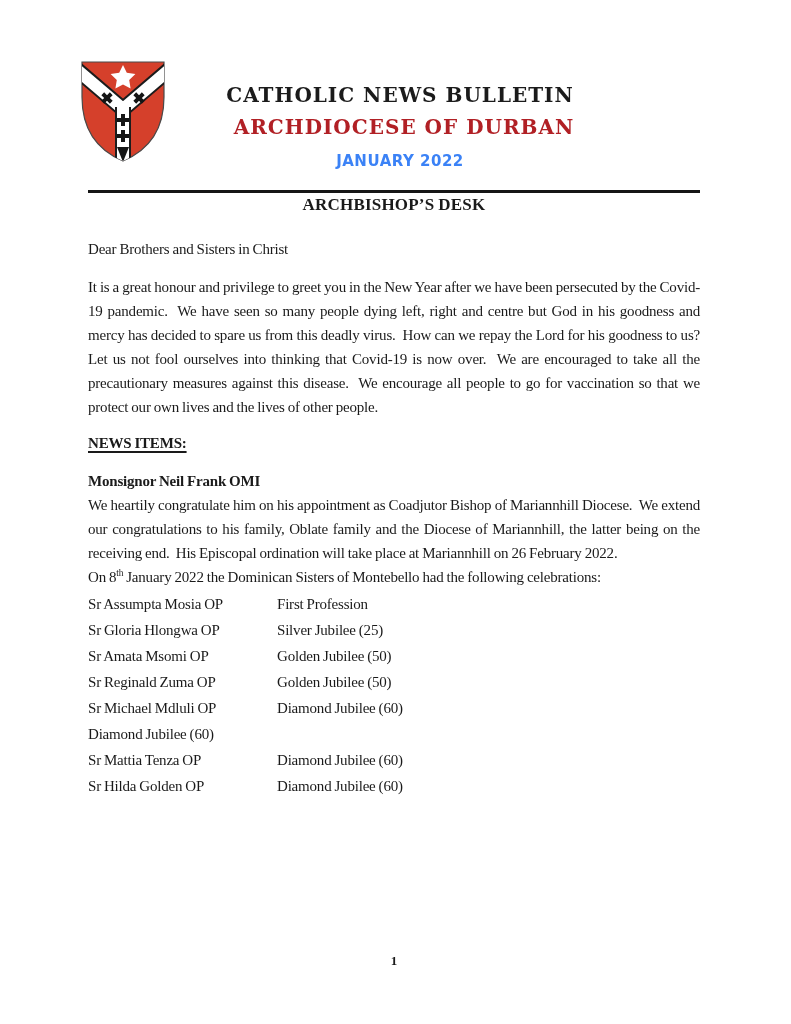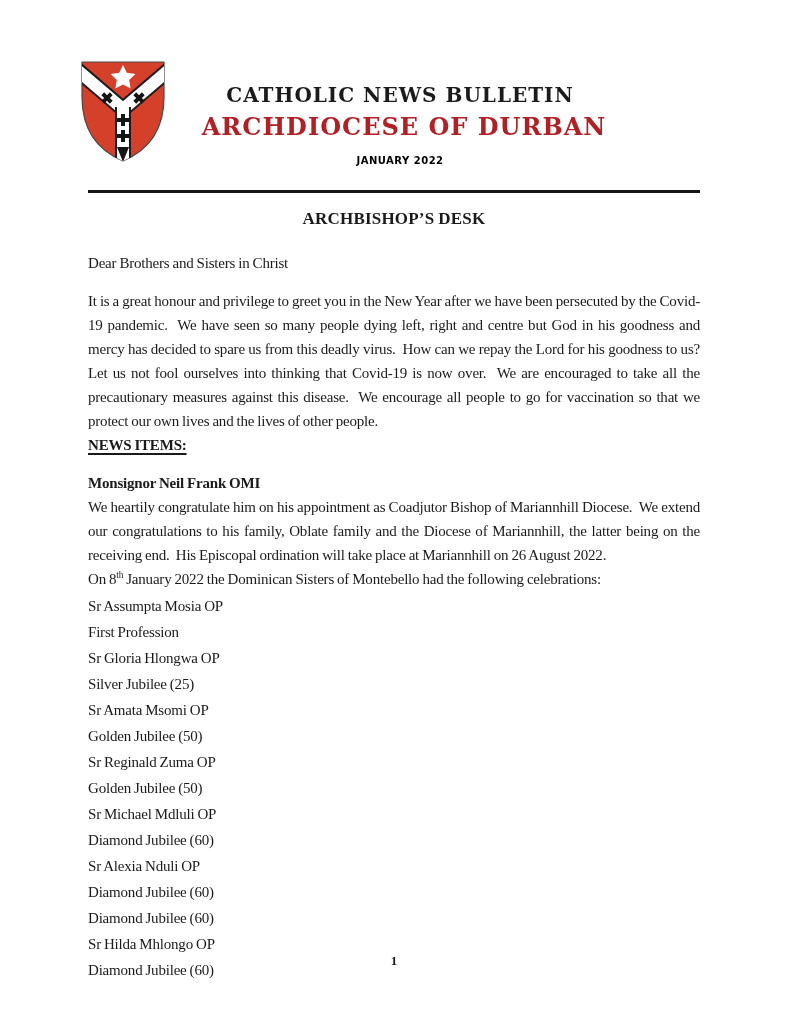--- a/index.html
+++ b/index.html
@@ -12,50 +12,50 @@
 
   
   .masthead { position:relative; height:190px; }
   .crest { position:absolute; left:76px; top:57px; width:94px; height:109px; }
   .crest svg { display:block; width:100%; height:100%; }
   .masthead-text {
     position:absolute; left:0; right:0; top:84px; text-align:center;
     font-family:"DejaVu Serif", serif; font-weight:bold;padding-left:9px;
   }
   .mast-title   { font-size:20px; letter-spacing:1px; color:#1b1b1b; line-height:22px; }
-  .mast-subtitle{ font-size:24px; letter-spacing:1px; color:#b12025; line-height:22px; margin-top:10px;margin-left:8px; }
-  .mast-date    { font-family:"DejaVu Sans", sans-serif; font-size:10px; letter-spacing:.5px;
-                  color:#000000; line-height:18px; margin-top:14px; }
+  .mast-subtitle{ font-size:20px; letter-spacing:1px; color:#b12025; line-height:22px; margin-top:10px;margin-left:8px; }
+  .mast-date    { font-family:"DejaVu Sans", sans-serif; font-size:15px; letter-spacing:.5px;
+                  color:#3b82f6; line-height:18px; margin-top:14px; }
 
   .rule { margin:0 91px 0 88px; height:0; border:0; border-top:3px solid #161616; }
 
   
   .content { margin:0 91px 0 88px; font-size:15px; letter-spacing:-0.2px; word-spacing:-0.5px; }
 
   .desk-heading {
-    padding-top:14px; text-align:center;
+    text-align:center;
     font-size:17px; font-weight:bold; letter-spacing:.2px; line-height:24px;
   }
   .salutation { margin-top:20px; line-height:24px; }
 
   .para { line-height:24px; white-space:pre-wrap; }
   .justify { text-align:justify; }
   .para.lead { margin-top:14px; }
 
   .news-heading {
-    font-size:15px; font-weight:bold; line-height:24px;
+    margin-top:12px; font-size:15px; font-weight:bold; line-height:24px;
     text-decoration:underline; text-underline-offset:3px; text-decoration-thickness:1.5px;
   }
 
   .item-heading { margin-top:14px; font-size:15px; font-weight:bold; line-height:24px; }
 
   sup { font-size:.62em; vertical-align:super; line-height:0; }
 
   .celebrations { margin-top:2px; }
-  .celebration-row { display:flex; line-height:26px;flex-direction:column; }
+  .celebration-row { display:flex; line-height:26px; }
   .cel-name { flex:none; width:189px; }
   .cel-type { flex:1; }
 
   
   .page-footer {
     position:absolute; top:951px; left:88px; right:91px; text-align:center;
   }
   .page-number { font-size:13px; font-weight:bold; font-family:"Liberation Serif", serif; }
 </style>
 </head>
@@ -107,21 +107,21 @@
     <h1 class="desk-heading">ARCHBISHOP’S DESK</h1>
 
     <p class="salutation">Dear Brothers and Sisters in Christ</p>
 
     <p class="para justify lead">It is a great honour and privilege to greet you in the New Year after we have been persecuted by the Covid-19 pandemic.  We have seen so many people dying left, right and centre but God in his goodness and mercy has decided to spare us from this deadly virus.  How can we repay the Lord for his goodness to us?  Let us not fool ourselves into thinking that Covid-19 is now over.  We are encouraged to take all the precautionary measures against this disease.  We encourage all people to go for vaccination so that we protect our own lives and the lives of other people.</p>
 
     <h2 class="news-heading">NEWS ITEMS:</h2>
 
     <section>
       <h3 class="item-heading">Monsignor Neil Frank OMI</h3>
-      <p class="para justify">We heartily congratulate him on his appointment as Coadjutor Bishop of Mariannhill Diocese.  We extend our congratulations to his family, Oblate family and the Diocese of Mariannhill, the latter being on the receiving end.  His Episcopal ordination will take place at Mariannhill on 26 August 2022.</p>
+      <p class="para justify">We heartily congratulate him on his appointment as Coadjutor Bishop of Mariannhill Diocese.  We extend our congratulations to his family, Oblate family and the Diocese of Mariannhill, the latter being on the receiving end.  His Episcopal ordination will take place at Mariannhill on 26 February 2022.</p>
     </section>
 
 
     <section>
       <p class="para"><span>On 8</span><sup>th</sup><span> January 2022 the Dominican Sisters of Montebello had the following celebrations:</span></p>
 
       <div class="celebrations">
           <div class="celebration-row">
           <span class="cel-name">Sr Assumpta Mosia OP</span>
           <span class="cel-type">First Profession</span>
@@ -136,28 +136,28 @@
         </div>
           <div class="celebration-row">
           <span class="cel-name">Sr Reginald Zuma OP</span>
           <span class="cel-type">Golden Jubilee (50)</span>
         </div>
           <div class="celebration-row">
           <span class="cel-name">Sr Michael Mdluli OP</span>
           <span class="cel-type">Diamond Jubilee (60)</span>
         </div>
           <div class="celebration-row">
-          <span class="cel-name">Sr Alexia Nduli OP</span>
           <span class="cel-type">Diamond Jubilee (60)</span>
         </div>
           <div class="celebration-row">
+          <span class="cel-name">Sr Mattia Tenza OP</span>
           <span class="cel-type">Diamond Jubilee (60)</span>
         </div>
           <div class="celebration-row">
-          <span class="cel-name">Sr Hilda Mhlongo OP</span>
+          <span class="cel-name">Sr Hilda Golden OP</span>
           <span class="cel-type">Diamond Jubilee (60)</span>
         </div>
         </div>
     </section>
 
   </main>
 
   <footer class="page-footer">
     <span class="page-number">1</span>
   </footer>

